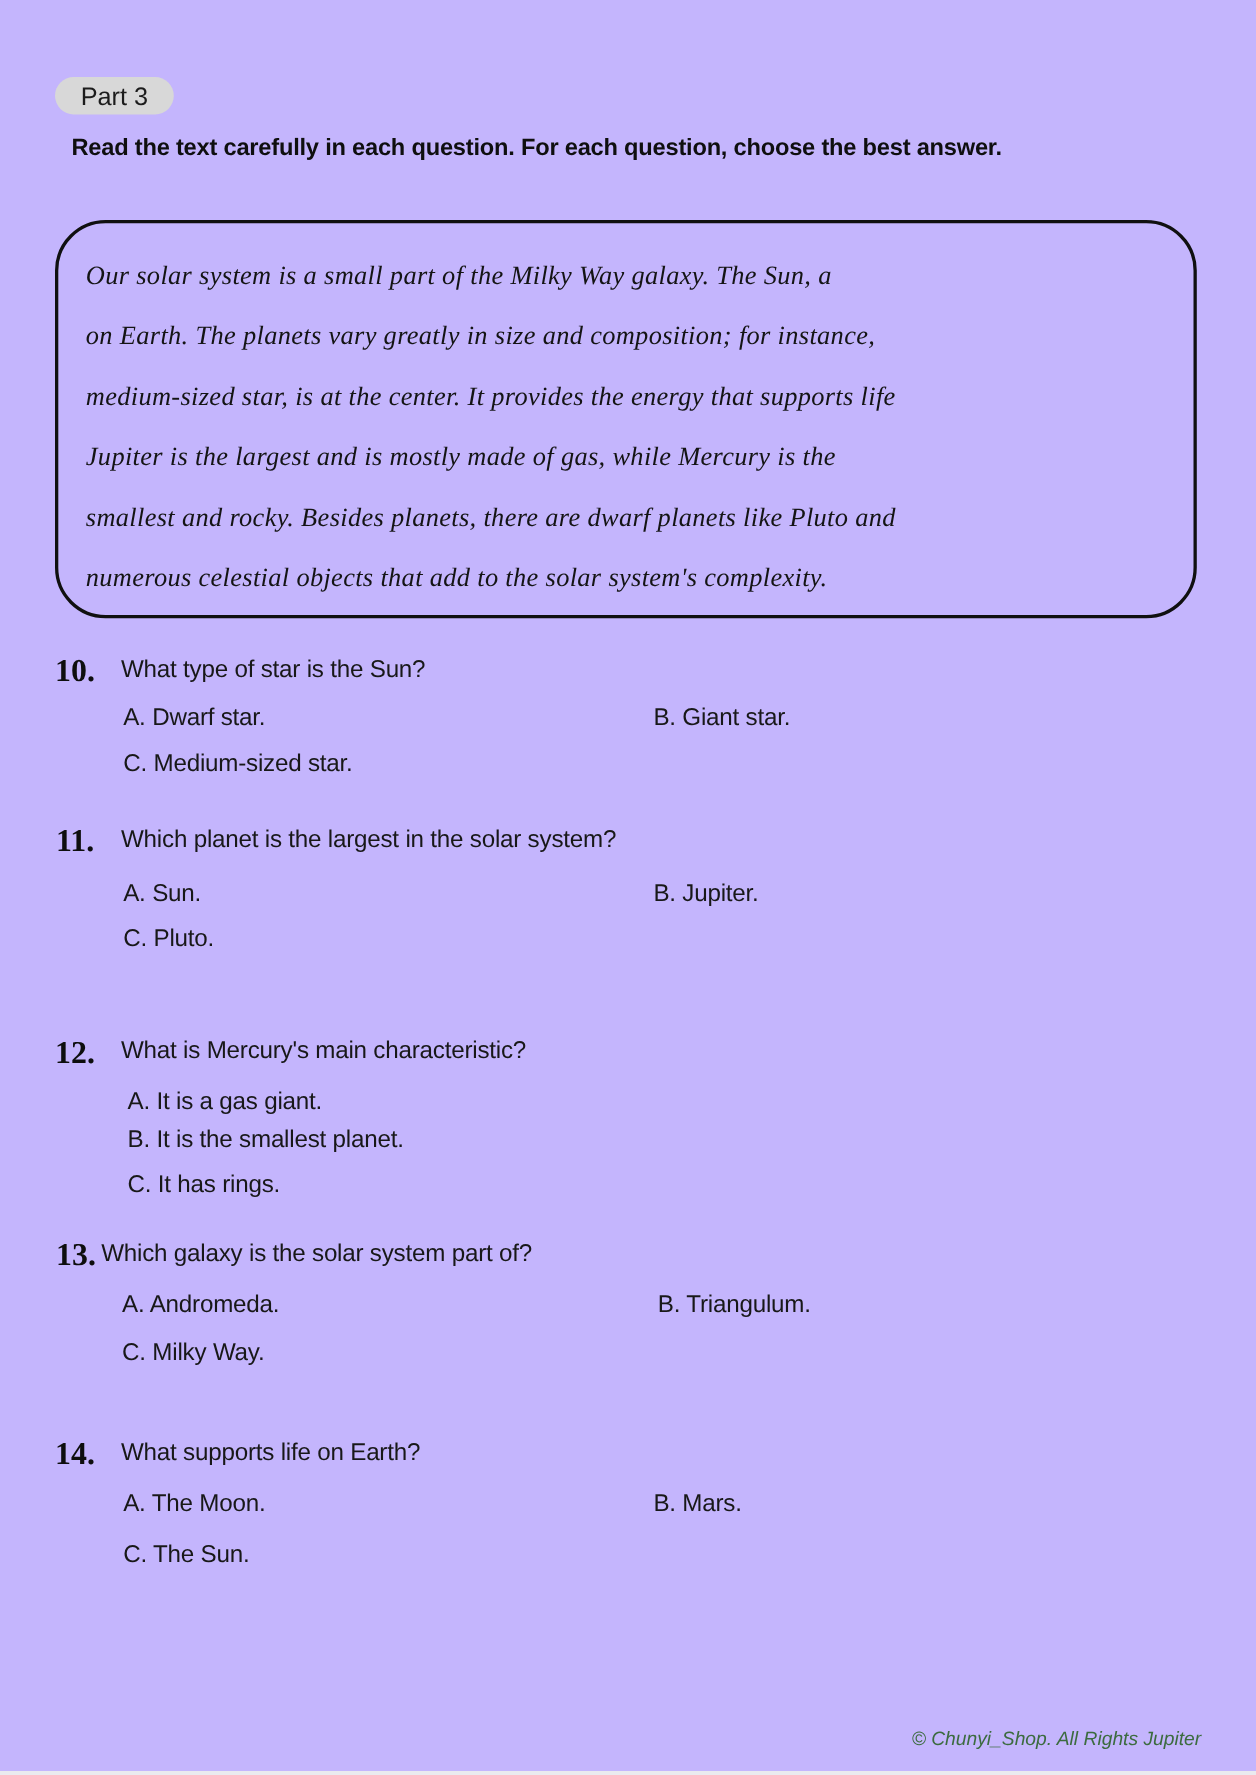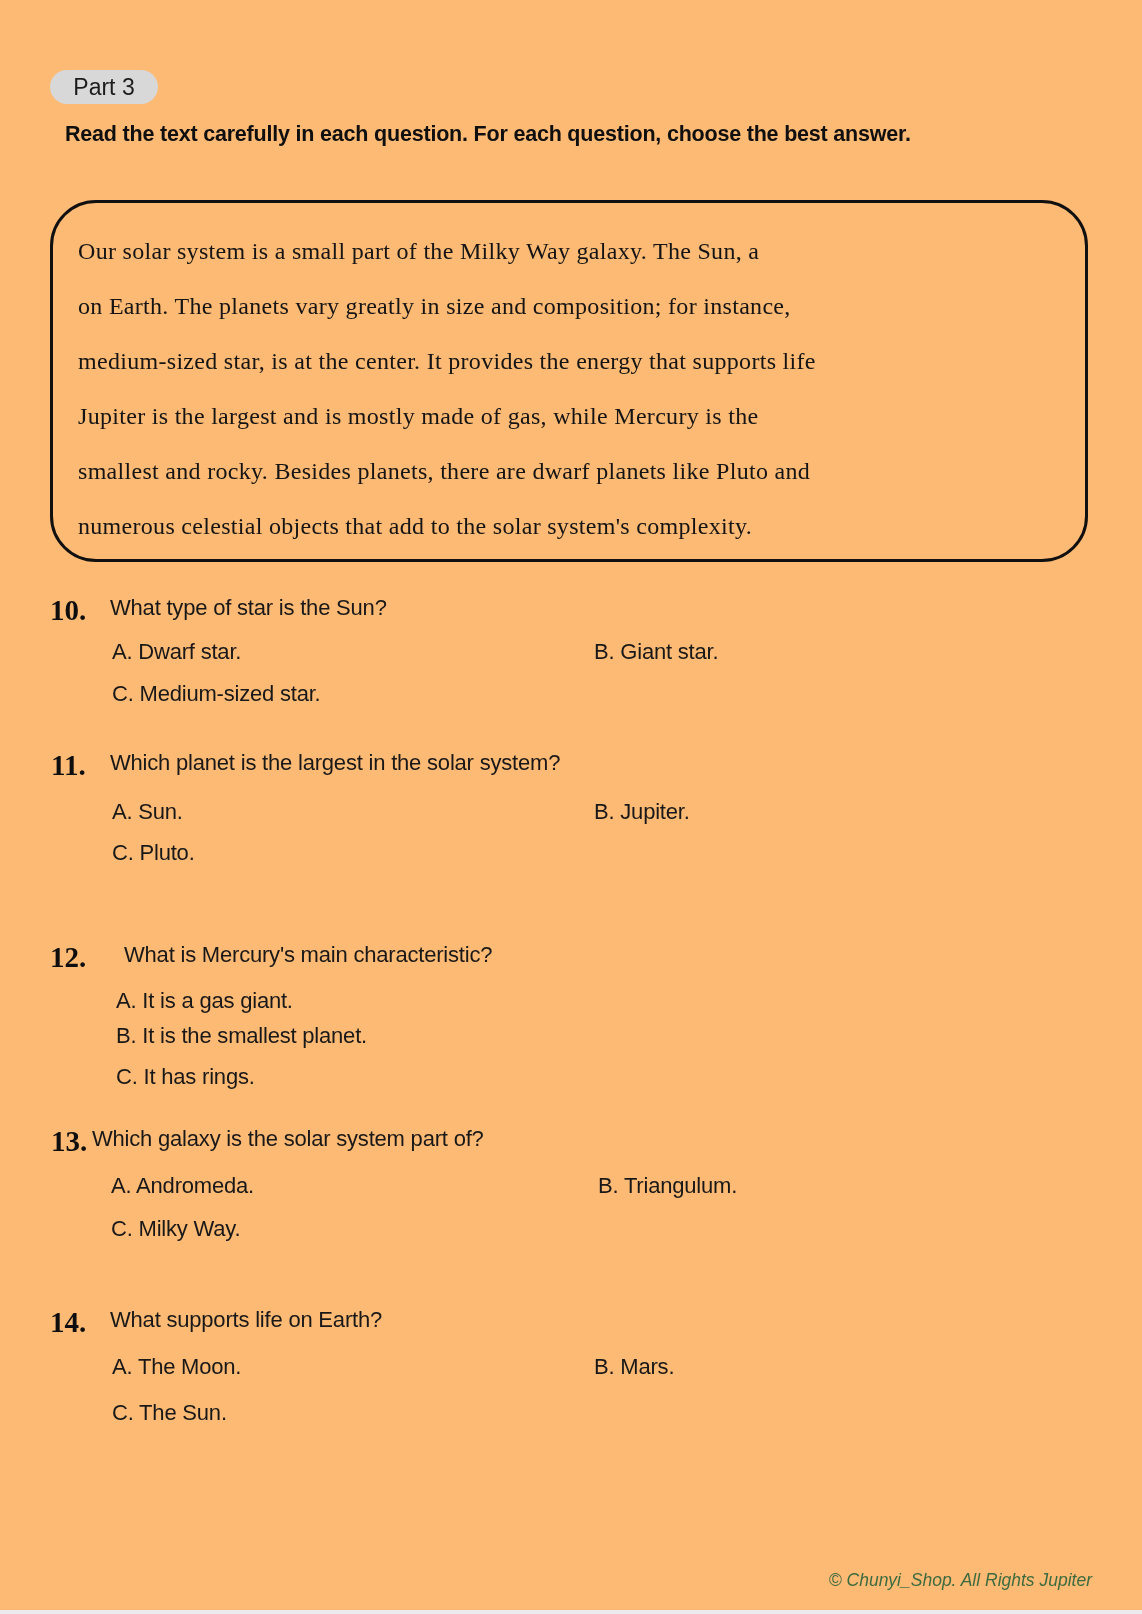--- a/index.html
+++ b/index.html
@@ -4,21 +4,21 @@
 <style>
   html, body {
     margin: 0;
     padding: 0;
     background: #ffffff;
   }
   .page {
     position: relative;
     width: 1142px;
     height: 1614px;
-    background: #fdba74;
+    background: #c4b5fd;
     overflow: hidden;
     font-family: "Liberation Sans", sans-serif;
     color: #151515;
   }
   .pill {
     position: absolute;
     left: 50px;
     top: 70px;
     width: 108px;
     height: 34px;
@@ -47,20 +47,21 @@
     width: 1038px;
     height: 362px;
     border: 3px solid #101010;
     border-radius: 46px;
     box-sizing: border-box;
     padding: 21px 20px 0 25px;
     overflow: hidden;
   }
   .pline {
     font-family: cursive;
+    font-style: italic;
     font-size: 24px;
     line-height: 55px;
     letter-spacing: 0.3px;
     color: #141414;
     white-space: nowrap;
   }
   .qnum {
     position: absolute;
     font-family: "Liberation Serif", serif;
     font-weight: bold;
@@ -124,21 +125,21 @@
   <div class="opt" style="left:594px;top:639px">B. Giant star.</div>
   <div class="opt" style="left:112px;top:681px">C. Medium-sized star.</div>
 
   <div class="qnum" style="left:51px;top:749px">11.</div>
   <div class="qtext" style="left:110px;top:750px">Which planet is the largest in the solar system?</div>
   <div class="opt" style="left:112px;top:799px">A. Sun.</div>
   <div class="opt" style="left:594px;top:799px">B. Jupiter.</div>
   <div class="opt" style="left:112px;top:840px">C. Pluto.</div>
 
   <div class="qnum" style="left:50px;top:941px">12.</div>
-  <div class="qtext" style="left:124px;top:942px">What is Mercury's main characteristic?</div>
+  <div class="qtext" style="left:110px;top:942px">What is Mercury's main characteristic?</div>
   <div class="opt" style="left:116px;top:988px">A. It is a gas giant.</div>
   <div class="opt" style="left:116px;top:1023px">B. It is the smallest planet.</div>
   <div class="opt" style="left:116px;top:1064px">C. It has rings.</div>
 
   <div class="qnum" style="left:51px;top:1125px">13.</div>
   <div class="qtext" style="left:92px;top:1126px">Which galaxy is the solar system part of?</div>
   <div class="opt" style="left:111px;top:1173px">A. Andromeda.</div>
   <div class="opt" style="left:598px;top:1173px">B. Triangulum.</div>
   <div class="opt" style="left:111px;top:1216px">C. Milky Way.</div>
 

